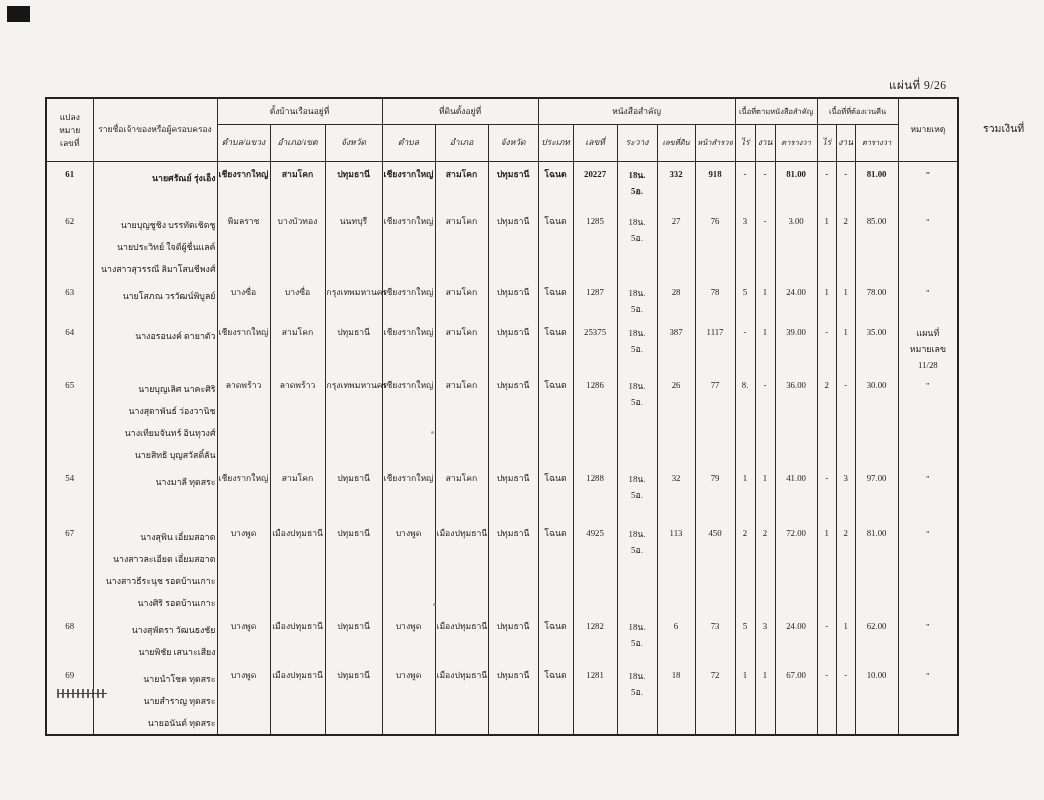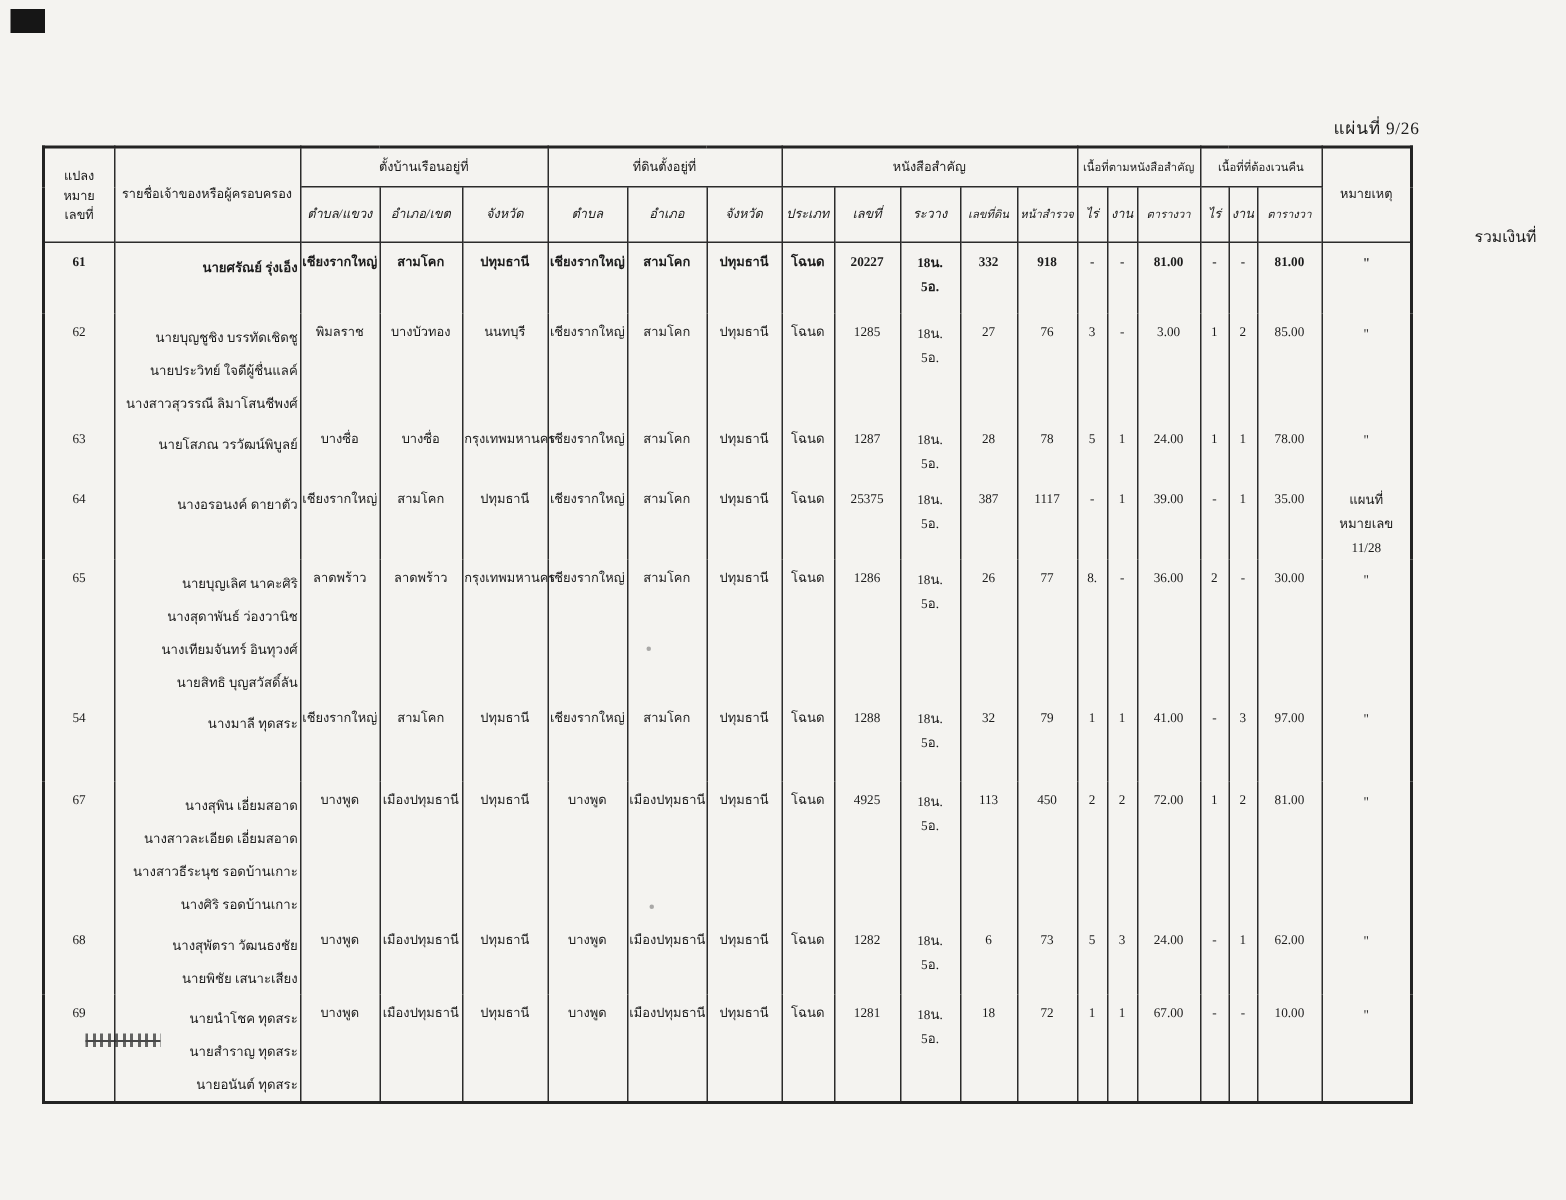--- a/index.html
+++ b/index.html
@@ -5,22 +5,22 @@
   html,body{margin:0;padding:0;}
   body{
     width:1044px;height:800px;position:relative;
     background:#f4f3f0;
     font-family:"Liberation Serif","DejaVu Serif",serif;
     color:#1c1c1c;
     overflow:hidden;
   }
   .corner-mark{position:absolute;top:6px;left:7px;width:23px;height:16px;background:#161616;}
   .sheet-label{position:absolute;top:76px;left:889px;font-size:11.5px;letter-spacing:.5px;}
-  .side-note{position:absolute;top:149px;left:983px;font-size:10.5px;white-space:nowrap;}
-  .table-wrap{position:absolute;top:97px;left:28px;width:948px;}
+  .side-note{position:absolute;top:120px;left:983px;font-size:10.5px;white-space:nowrap;}
+  .table-wrap{position:absolute;top:97px;left:45px;width:948px;}
   table{border-collapse:collapse;table-layout:fixed;width:912px;border:2px solid #232323;}
   th{border:1px solid #2b2b2b;font-weight:normal;padding:0 1px;font-size:8.5px;line-height:1.55;text-align:center;vertical-align:middle;white-space:nowrap;overflow:hidden;}
   thead tr.h1 th{height:25px;}
   thead tr.h2 th{height:36px;font-style:italic;}
   th.small{font-size:7.5px;}
   th.plot div{line-height:13px;font-size:8.5px;}
   td{border-left:1px solid #2b2b2b;border-right:1px solid #2b2b2b;border-top:none;border-bottom:none;
      vertical-align:top;padding:5px 1px 0 1px;font-size:8.8px;text-align:center;line-height:15px;overflow:visible;}
   td.owner{text-align:right;padding-left:4px;}
   td.owner .line{line-height:22px;white-space:nowrap;}

